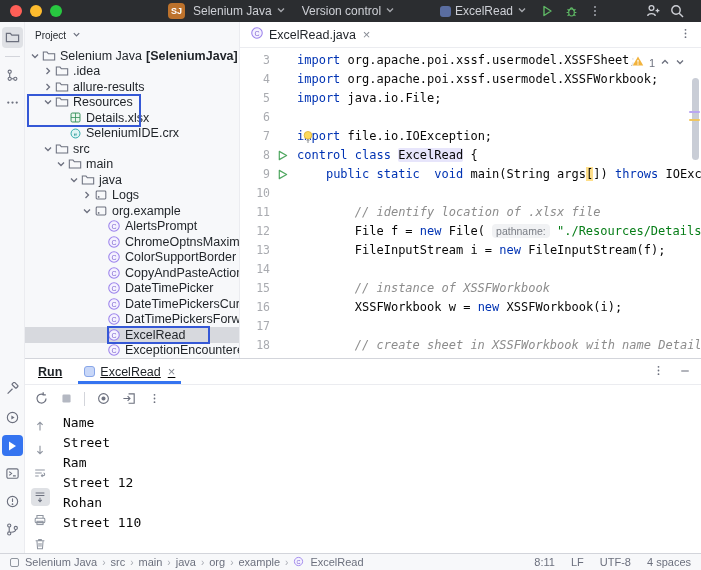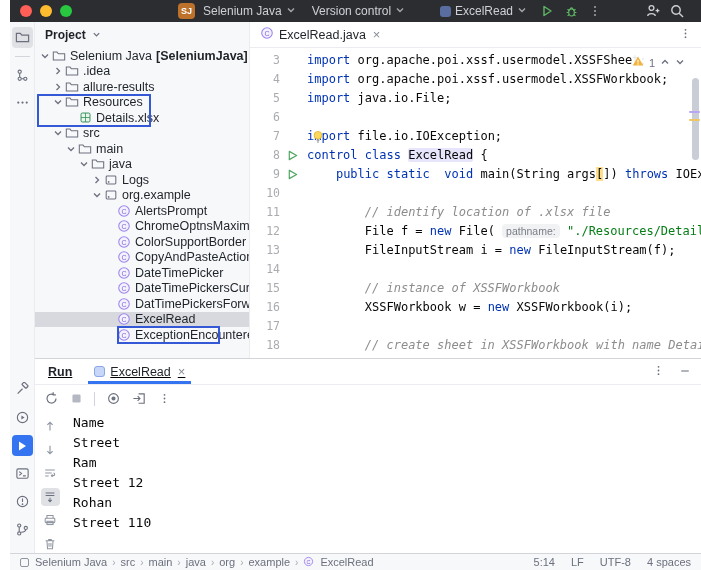--- a/index.html
+++ b/index.html
@@ -1,18 +1,18 @@
 <!DOCTYPE html>
 <html><head>
 <meta charset="utf-8">
 <style>
   * { margin:0; padding:0; box-sizing:border-box; }
   html,body { width:701px; height:570px; overflow:hidden; background:#fff;
     font-family:"Liberation Sans", sans-serif; -webkit-font-smoothing:antialiased; }
-  .app { width:701px; height:570px; display:flex; flex-direction:column;padding-left:10px; }
+  .app { width:701px; height:570px; display:flex; flex-direction:column; }
 
   
   .titlebar { height:22px; background:#2b2d30; display:flex; align-items:center;
     padding:0 12px 0 10px; color:#ced0d6; font-size:12px; flex:0 0 auto; }
   .traffic { display:flex; gap:8px; margin-right:8px; }
   .dot { width:12px; height:12px; border-radius:50%; }
   .dot.r{background:#ff5f57}.dot.y{background:#febc2e}.dot.g{background:#28c840}
   .badge { margin-left:98px; width:17px; height:16px; border-radius:4px; background:#bd722c;
     color:#fff; font-size:9px; font-weight:bold; display:flex; align-items:center; justify-content:center; }
   .tb-item { display:flex; align-items:center; gap:4px; padding:0 8px; height:22px; cursor:default; white-space:nowrap; }
@@ -32,21 +32,21 @@
   .stripe .sdivider { width:15px; height:1px; background:#d3d5db; margin:2px 0 8px; }
   .stripe .sgrow { flex:1; }
 
   .content { flex:1; display:flex; flex-direction:column; min-width:0; }
   .upper { height:336px; display:flex; min-height:0; }
 
   
   .project-panel { width:215px; flex:0 0 auto; background:#f7f8fa; border-right:1px solid #ebecf0;
     display:flex; flex-direction:column; overflow:hidden; }
   .phead { height:26px; display:flex; align-items:center; gap:6px; padding:0 10px;
-    font-size:12px; font-weight:bold; color:#1f2328; flex:0 0 auto; }
+    font-size:10px; font-weight:normal; color:#1f2328; flex:0 0 auto; }
   .phead svg { color:#6c707e; }
   .tree { position:relative; flex:1; font-size:12.5px; color:#1f2328; overflow:hidden; }
   .trow { height:15.5px; display:flex; align-items:center; white-space:nowrap; }
   .trow.selected { background:#d7d9de; }
   .chev { width:12px; display:inline-flex; justify-content:center; color:#6c707e; flex:0 0 auto; }
   .ticon { width:16px; display:inline-flex; justify-content:center; flex:0 0 auto; }
   .tlabel { margin-left:3px; }
   .ttag { font-weight:bold; margin-left:4px; }
   .annobox { position:absolute; border:2px solid #3558d6; pointer-events:none; }
 
@@ -301,20 +301,30 @@
               </div>
               <div class="trow" style="padding-left: 30px;">
                 <span class="chev"></span>
                 <span class="ticon">
                   <svg width="13" height="13" viewBox="0 0 16 16">
                     <rect x="2.5" y="2.5" width="11" height="11" rx="1.5" fill="#e8f5ec" stroke="#35905a" stroke-width="1.2"></rect>
                     <path d="M2.5 8h11M8 2.5v11" stroke="#35905a" stroke-width="1"></path>
                   </svg>
                 </span>
                 <span class="tlabel">Details.xlsx</span>
+              </div>
+              <div class="trow" style="padding-left: 30px;">
+                <span class="chev"></span>
+                <span class="ticon">
+                  <svg width="13" height="13" viewBox="0 0 16 16">
+                    <circle cx="8" cy="8" r="5.5" fill="#dff4f4" stroke="#2aa8a8" stroke-width="1.2"></circle>
+                    <text x="8" y="10.8" font-size="7.5" text-anchor="middle" fill="#1f8f8f" font-family="Liberation Sans,sans-serif">e</text>
+                  </svg>
+                </span>
+                <span class="tlabel">SeleniumIDE.crx</span>
               </div>
               <div class="trow" style="padding-left: 17px;">
                 <span class="chev">
                   <svg width="10" height="10" viewBox="0 0 10 10">
                     <polyline points="2,3.5 5,6.5 8,3.5" fill="none" stroke="#6c707e" stroke-width="1.3"></polyline>
                   </svg>
                 </span>
                 <span class="ticon">
                   <svg width="14" height="14" viewBox="0 0 16 16">
                     <path d="M1.5 12.5v-9h4.2l1.6 2h7.2v7z" fill="none" stroke="#6c707e" stroke-width="1.2"></path>
@@ -650,19 +660,19 @@
         <span class="crumb-sep">›</span>
         <span>example</span>
         <span class="crumb-sep">›</span>
         <span><svg width="11" height="11" viewBox="0 0 16 16" style="vertical-align:-1px">
             <circle cx="8" cy="8" r="6" fill="#f5f2ff" stroke="#9c83ec" stroke-width="1.3"></circle>
             <text x="8" y="11" font-size="8" text-anchor="middle" fill="#7d64d0" font-family="Liberation Sans,sans-serif">C</text>
           </svg></span>
         <span style="margin-left: 1px;">ExcelRead</span>
       </div>
     <div class="sb-right" id="sbright">
-        <span>5:14</span>
+        <span>8:11</span>
         <span>LF</span>
         <span>UTF-8</span>
         <span>4 spaces</span>
       </div>
   </div>
 </div>
 
 </body></html>

